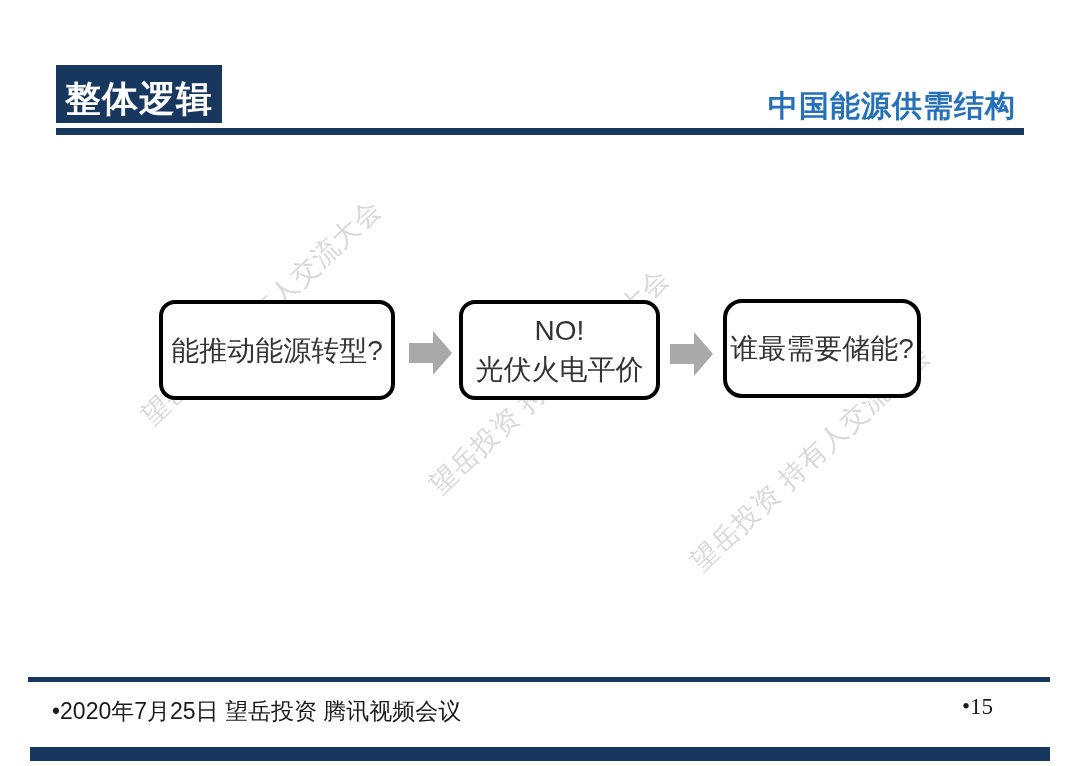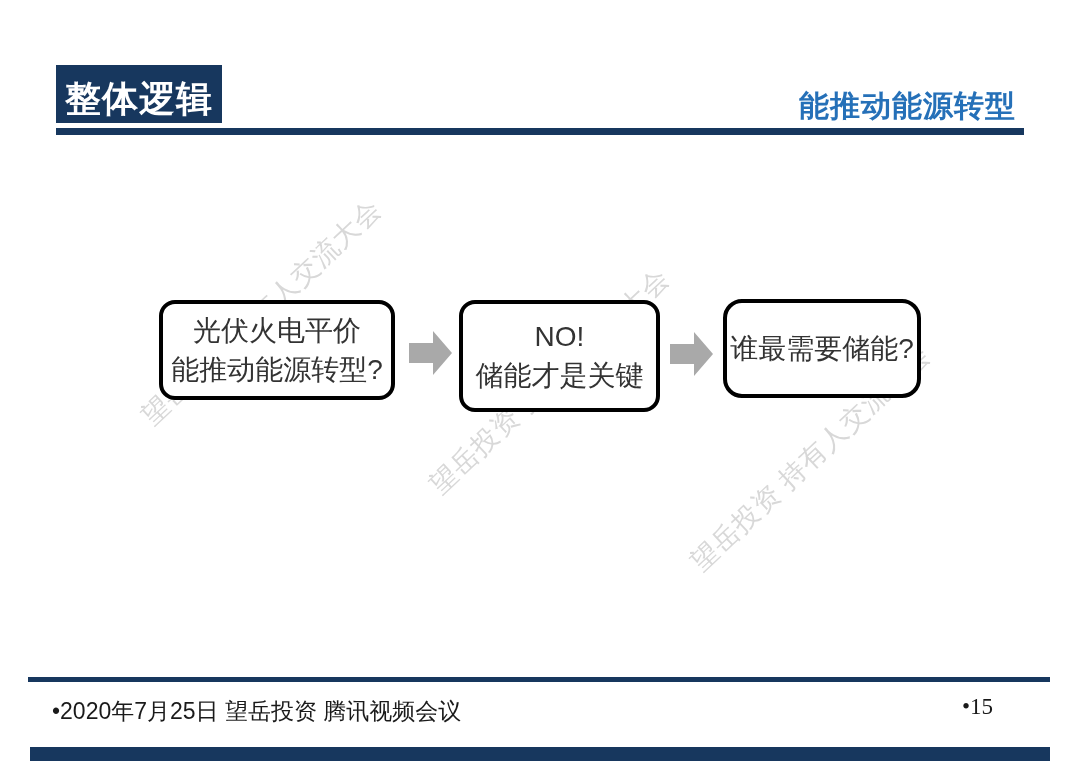--- a/index.html
+++ b/index.html
@@ -48,21 +48,21 @@
     position:absolute;
     background:#ffffff;
     border:4px solid #000000;
     border-radius:16px;
     display:flex;flex-direction:column;align-items:center;justify-content:center;
     z-index:2;
     color:#333333;font-size:28px;line-height:39px;text-align:center;
     box-sizing:border-box;
   }
   .box-1{left:159px;top:300px;width:236px;height:100px;}
-  .box-2{left:459px;top:300px;width:201px;height:112px;}
+  .box-2{left:459px;top:300px;width:201px;height:100px;}
   .box-3{left:723px;top:299px;width:198px;height:99px;border-radius:19px;}
   .arrow{position:absolute;z-index:2;width:44px;height:46px;}
   .arrow-1{left:409px;top:330px;}
   .arrow-2{left:670px;top:331px;}
   
   .footer-line{
     position:absolute;left:28px;top:677px;
     width:1022px;height:5px;background:#17375E;z-index:3;
   }
   .footer-text{
@@ -84,34 +84,33 @@
 <div class="slide">
 
   <div class="watermark wm-a">望岳投资 持有人交流大会</div>
   <div class="watermark wm-b">望岳投资 持有人交流大会</div>
   <div class="watermark wm-c">望岳投资 持有人交流大会</div>
 
   <div class="title-box">
     <span>整体逻辑</span>
   </div>
   <div class="header-line"></div>
-  <div class="header-subtitle">能推动能源转型</div>
+  <div class="header-subtitle">中国能源供需结构</div>
 
   <div class="flow-box box-1">
-    <span>光伏火电平价</span>
     <span>能推动能源转型?</span>
   </div>
 
   <svg class="arrow arrow-1" viewBox="0 0 44 46">
     <polygon points="0,13 24,13 24,1 43,23 24,45 24,33 0,33" fill="#A9A9A9"></polygon>
   </svg>
 
   <div class="flow-box box-2">
     <span>NO!</span>
-    <span>储能才是关键</span>
+    <span>光伏火电平价</span>
   </div>
 
   <svg class="arrow arrow-2" viewBox="0 0 44 46">
     <polygon points="0,13 24,13 24,1 43,23 24,45 24,33 0,33" fill="#A9A9A9"></polygon>
   </svg>
 
   <div class="flow-box box-3">
     <span>谁最需要储能?</span>
   </div>
 

